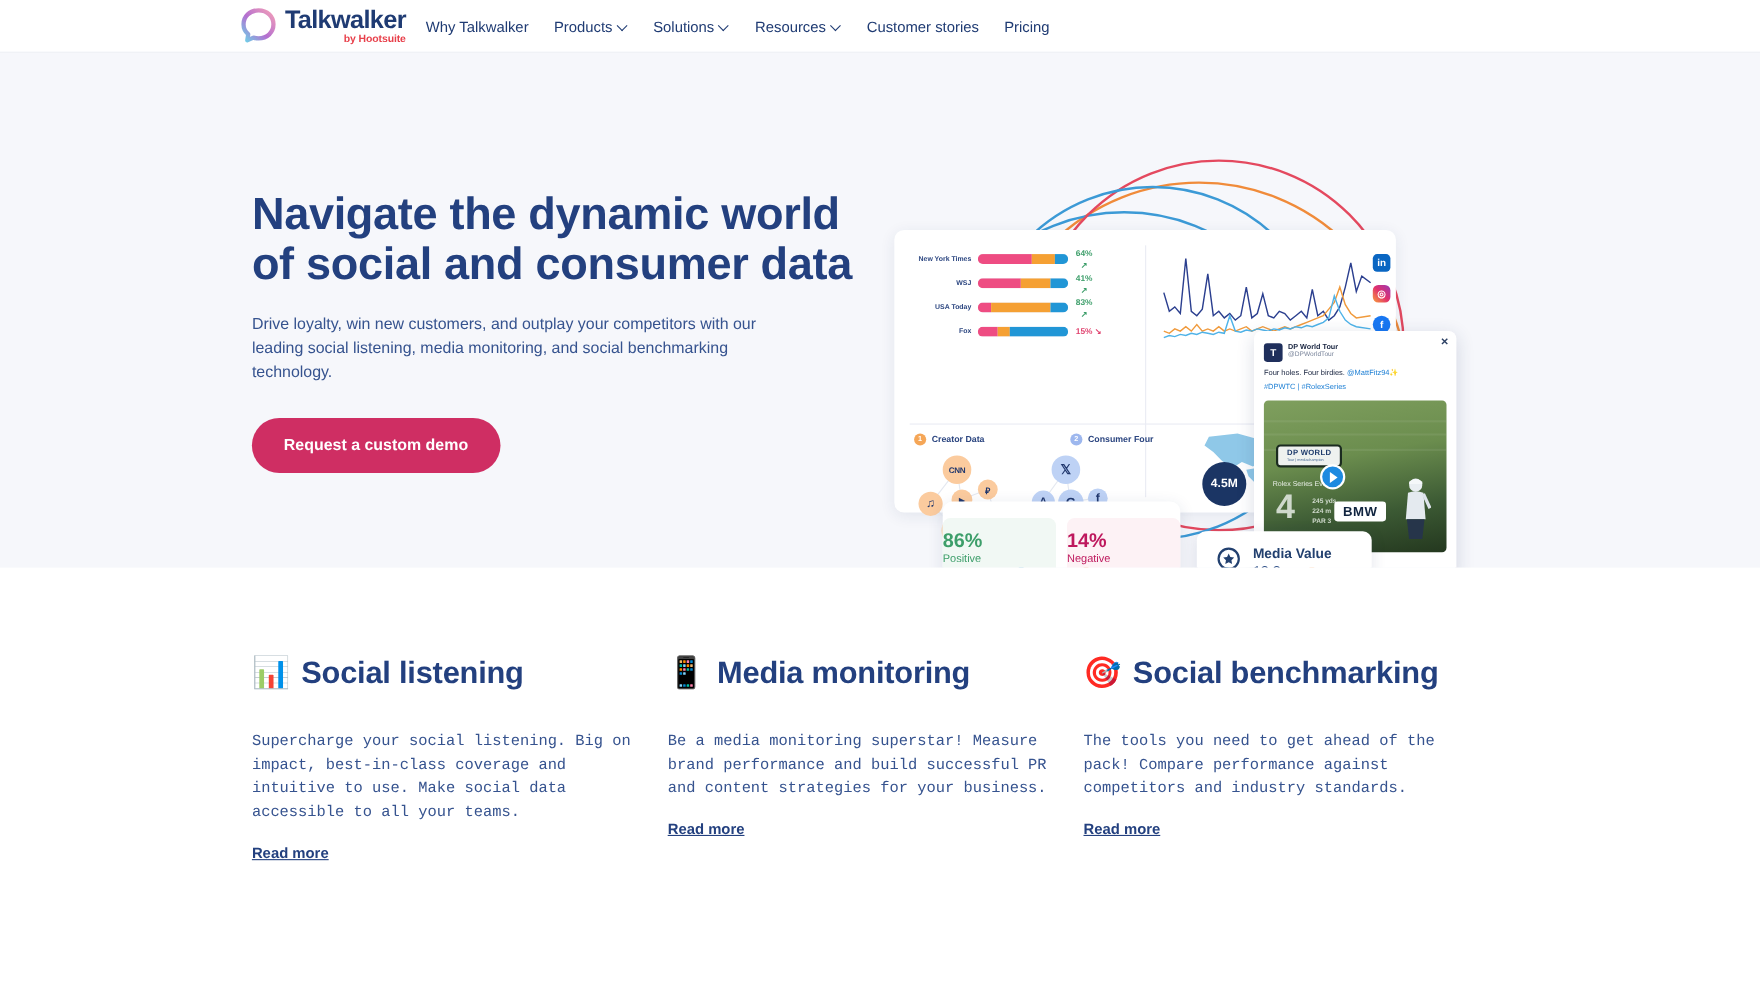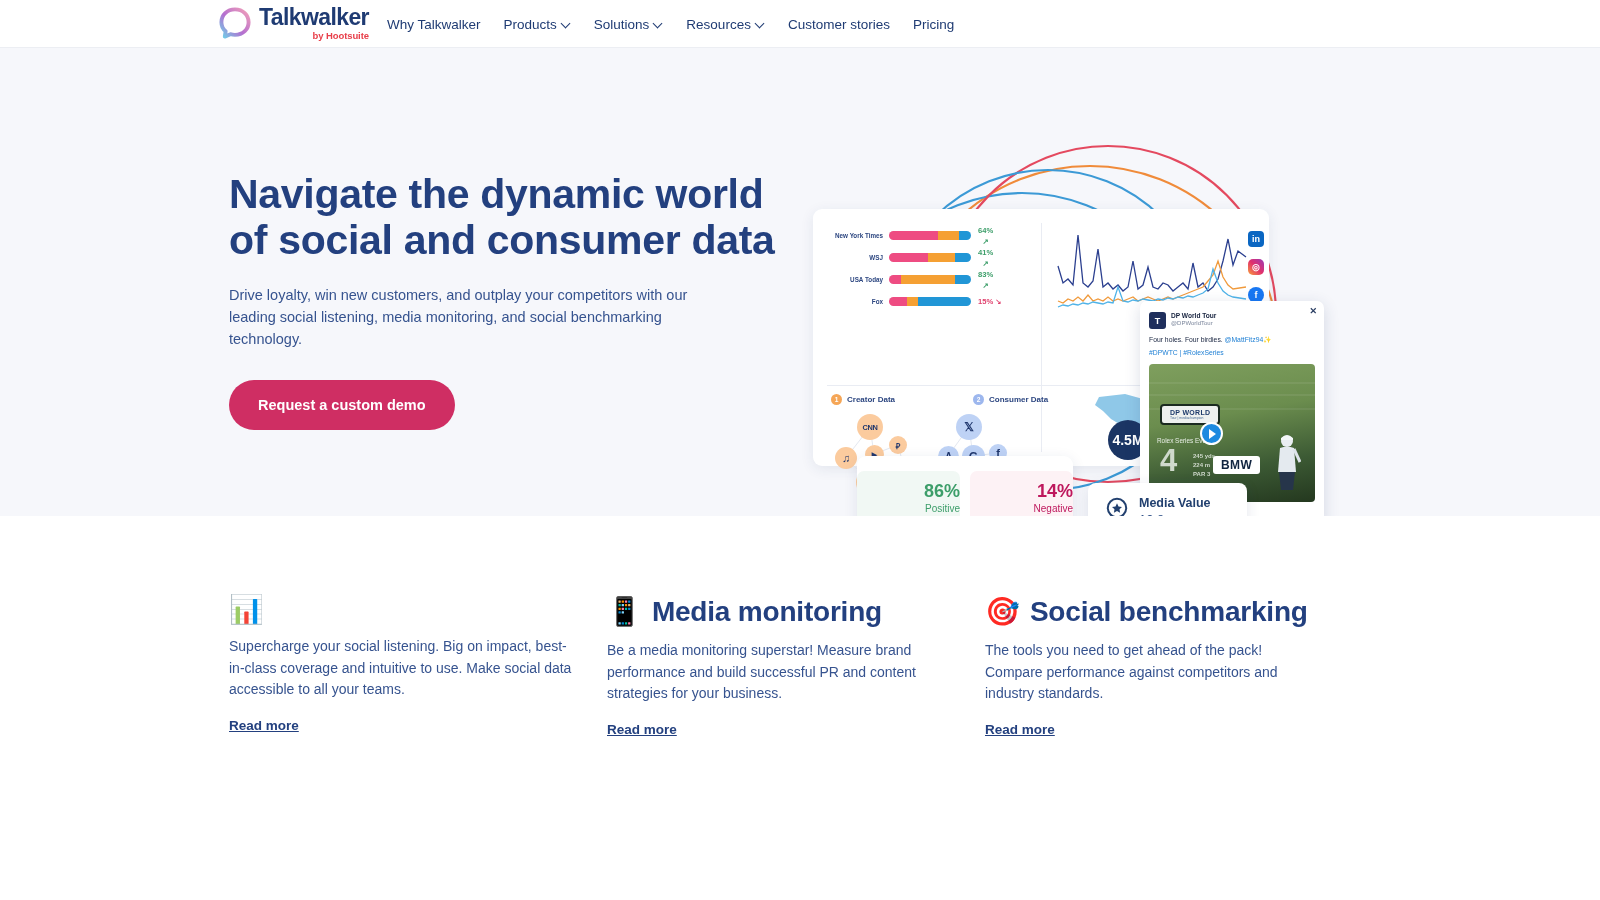--- a/index.html
+++ b/index.html
@@ -159,37 +159,37 @@
     position: absolute; border-radius: 50%;
     display: flex; align-items: center; justify-content: center;
     color: #20376d; font-weight: bold;
   }
   .node.peach { background: #fbcb9e; }
   .node.sky { background: #bed2f5; }
 
   
   .map { position: absolute; left: 268px; top: 182px; width: 180px; height: 72px; }
   .bubble-4m {
-    position: absolute; left: 295px; top: 211px;
+    position: absolute; left: 280px; top: 211px;
     width: 40px; height: 40px; border-radius: 50%;
     background: #1b3564; color: #fff;
     display: flex; align-items: center; justify-content: center;
-    font-size: 14px; font-weight: bold;
+    font-size: 11px; font-weight: bold;
   }
 
   
   .sent-card {
     position: absolute; left: 67px; top: 318px;
     width: 216px; height: 83px; background: #fff;
     border-radius: 9px; box-shadow: 0 3px 14px rgba(30,50,100,.10);
     display: flex; align-items: center; justify-content: center; gap: 10px;
   }
   .sent-tile {
     width: 104px; height: 53px; border-radius: 7px;
-    display: flex; flex-direction: column; align-items: flex-end; justify-content: center;
+    display: flex; flex-direction: column; align-items: flex-start; justify-content: center;
   }
   .t-pos { background: #f1f8f4; }
   .t-neg { background: #fdf2f5; }
   .sent-num { font-size: 18px; font-weight: bold; }
   .sent-cap { font-size: 10px; margin-top: 1px; }
   .pos { color: #3d9e6a; }
   .neg { color: #be185d; }
 
   
   .post-card {
@@ -282,21 +282,21 @@
   .feature { width: 378px; padding-right: 32px; }
   .feature:nth-child(3) { width: 360px; }
   .f-head {
     display: flex; align-items: center; gap: 10px;
   }
   .f-emoji { font-size: 28px; line-height: 1; }
   .f-title {
     font-size: 28px; font-weight: bold; color: #23407f; letter-spacing: -0.2px;
   }
   .f-body {
-    margin-top: 12px; font-size: 14px; color: #36538f; line-height: 1.55;
+    margin-top: 36px; font-size: 14px; color: #36538f; line-height: 1.55; font-family: Liberation Mono, monospace;
   }
   .f-link {
     display: inline-block; margin-top: 17px; font-size: 13.5px;
     font-weight: bold; color: #23407f; text-decoration: underline;
     cursor: pointer;
   }
 </style>
 </head>
 <body>
 
@@ -431,21 +431,21 @@
           </div>
         </div>
 
         <div class="cc-labels">
           <div class="cc-label">
             <span class="num n1">1</span>
             <span>Creator Data</span>
           </div>
           <div class="cc-label">
             <span class="num n2">2</span>
-            <span>Consumer Data</span>
+            <span>Consumer Four</span>
           </div>
         </div>
 
         <div class="cluster" style="left:22px; top:205px; width:100px; height:90px;">
           <svg width="100" height="90" style="position:absolute;left:0;top:0;">
             <g stroke="#e4e8f0" stroke-width="1" fill="none">
               <line x1="35" y1="13" x2="11" y2="44"></line>
               <line x1="35" y1="13" x2="39" y2="40"></line>
               <line x1="39" y1="40" x2="63" y2="31"></line>
               <line x1="39" y1="40" x2="70" y2="57"></line>
@@ -558,20 +558,21 @@
         </div>
       </div>
 
     </div>
   </div>
 
   <div class="features">
     <div class="feature">
       <div class="f-head">
         <span class="f-emoji">📊</span>
+        <span class="f-title">Social listening</span>
       </div>
       <p class="f-body">Supercharge your social listening. Big on impact, best-in-class coverage and intuitive to use. Make social data accessible to all your teams.</p>
       <a class="f-link">Read more</a>
     </div>
 
     <div class="feature">
       <div class="f-head">
         <span class="f-emoji">📱</span>
         <span class="f-title">Media monitoring</span>
       </div>

